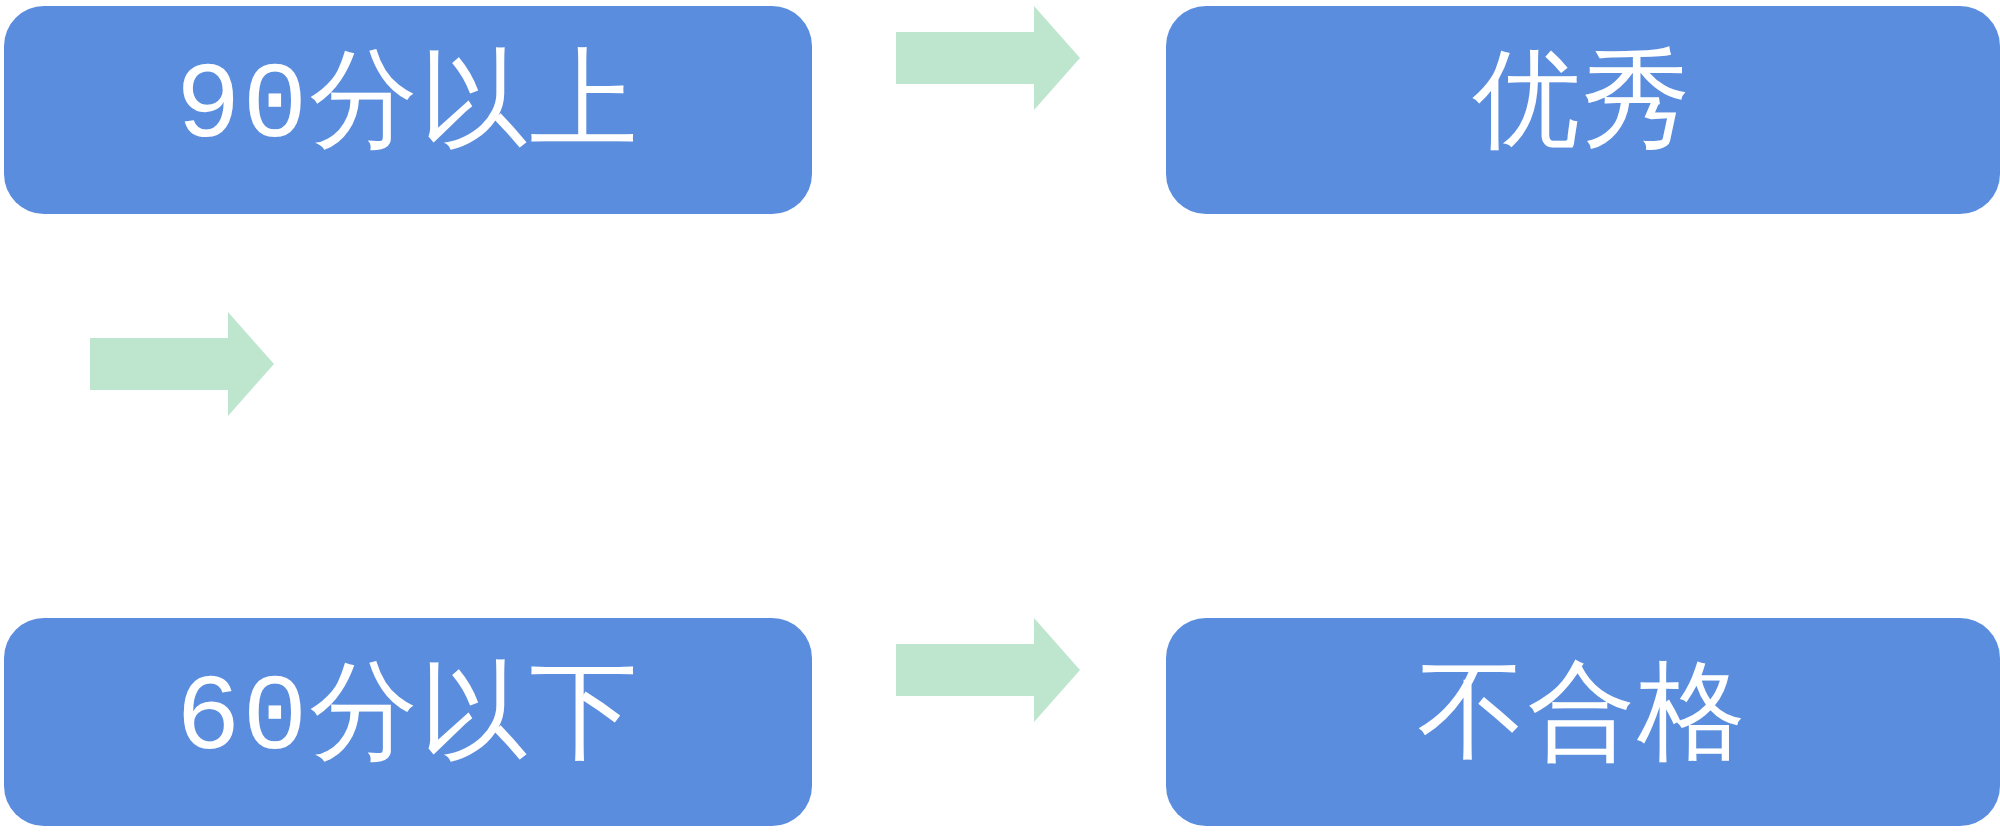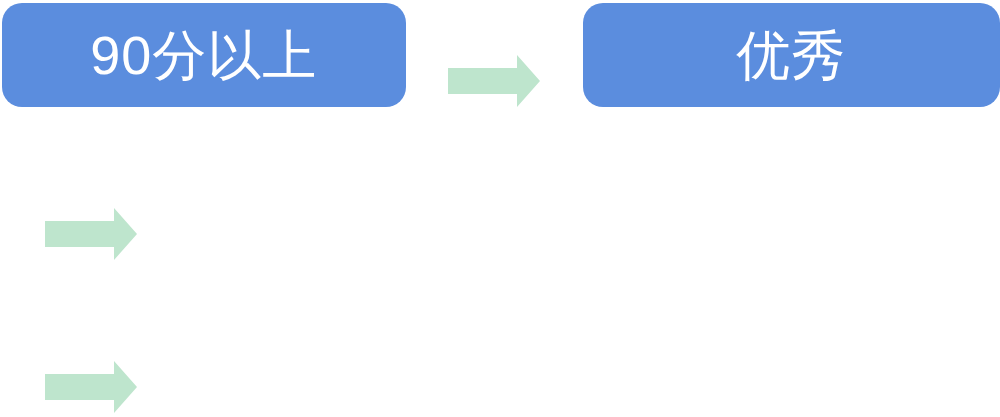--- a/index.html
+++ b/index.html
@@ -21,24 +21,25 @@
     height: 417px;
     background: var(--bg);
     padding-top: 3px;
     display: flex;
     flex-direction: column;
     gap: 49px;
     overflow: hidden;
   }
   .flow-row {
     display: flex;
-    align-items: flex-end;
+    align-items: flex-start;
     height: 104px;
     margin-left: 2px;
     flex: none;
+    font-family: Liberation Mono, monospace;
   }
   .node {
     height: 100%;
     background: var(--box-fill);
     color: var(--box-text);
     border-radius: 20px;
     display: flex;
     align-items: center;
     justify-content: center;
     font-size: 54px;
@@ -83,20 +84,26 @@
 
   <div class="flow-row">
     <div class="arrow-wrap">
       <svg class="arrow-icon" viewBox="0 0 92 52" preserveAspectRatio="none" aria-hidden="true">
         <polygon points="0,13 69,13 69,0 92,26 69,52 69,39 0,39"></polygon>
       </svg>
     </div>
   </div>
 
   <div class="flow-row">
+    <div class="node left">
+      <span>60分以下</span>
+    </div>
     <div class="arrow-wrap">
       <svg class="arrow-icon" viewBox="0 0 92 52" preserveAspectRatio="none" aria-hidden="true">
         <polygon points="0,13 69,13 69,0 92,26 69,52 69,39 0,39"></polygon>
       </svg>
+    </div>
+    <div class="node right">
+      <span>不合格</span>
     </div>
   </div>
 
 </div>
 
 </body></html>

